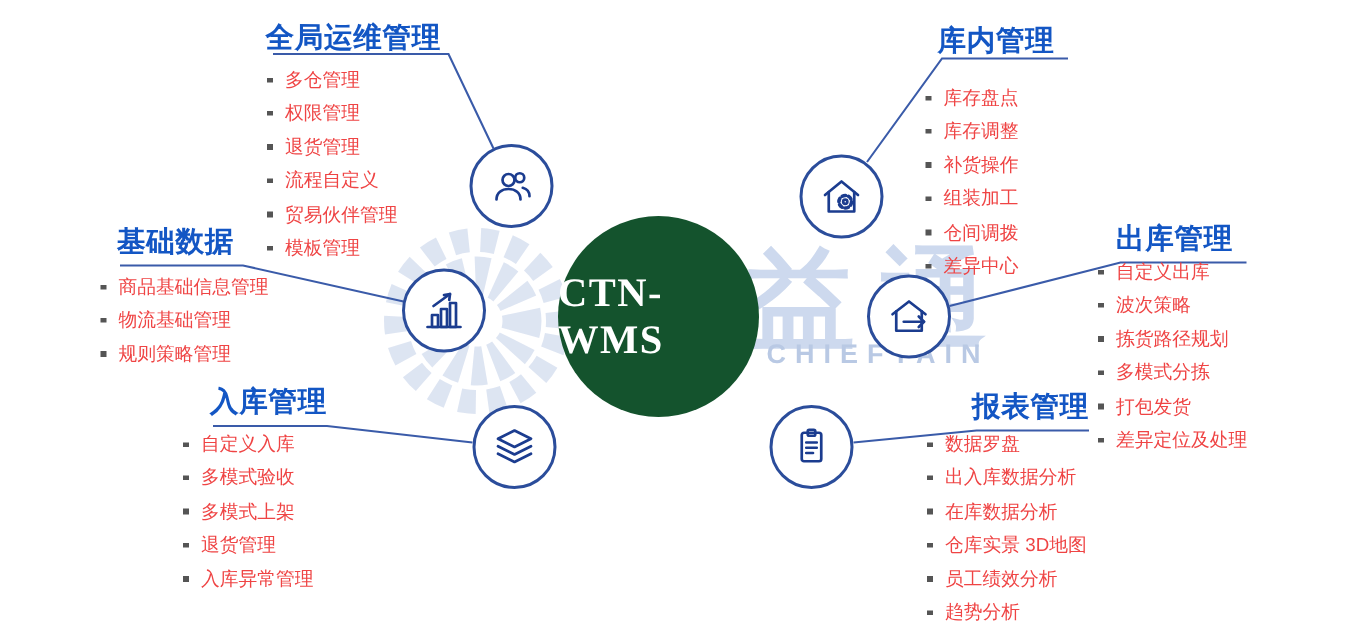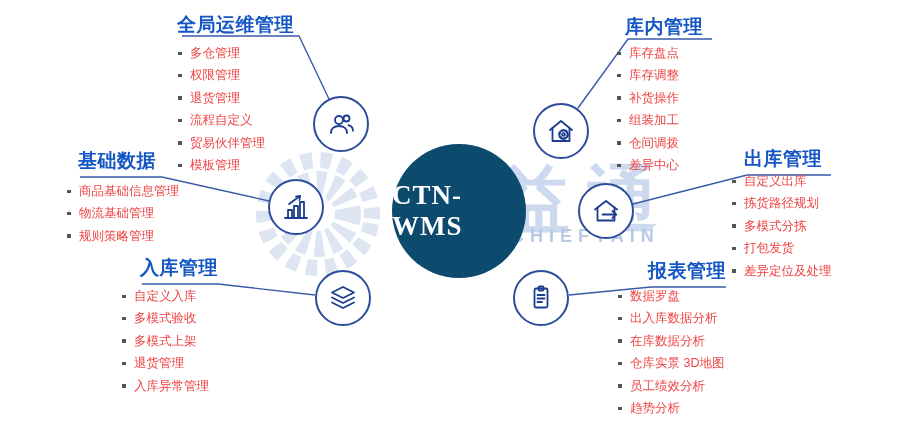--- a/index.html
+++ b/index.html
@@ -24,23 +24,23 @@
     font-size:18px; font-weight:bold; color:#b9c9e4;
     letter-spacing:6px; white-space:nowrap;
   }
 
   
   .connectors { position:absolute; inset:0; z-index:1; }
   .connectors polyline { fill:none; stroke:#3a5ba9; stroke-width:1.4; }
 
   
   .center-circle {
-    position:absolute; left:392px; top:144px;
+    position:absolute; left:372px; top:144px;
     width:134px; height:134px; border-radius:50%;
-    background:#0c4a6e;
+    background:#14532d;
     display:flex; align-items:center; justify-content:center;
     z-index:2;
   }
   .center-label {
     font-family:"Liberation Serif", serif;
     font-weight:bold; font-size:27px; color:#ffffff;
     letter-spacing:1px;
   }
 
   
@@ -76,21 +76,21 @@
     content:""; position:absolute; left:1px; top:9.5px;
     width:3.5px; height:3.5px; background:#555555;
   }
   #g-ops       .group-title { position:absolute; left:177px; top:12px; }
   #g-ops       .feature-list { position:absolute; left:177px; top:42px; }
   #g-base      .group-title { position:absolute; left:78px;  top:148px; }
   #g-base      .feature-list { position:absolute; left:66px;  top:180px; }
   #g-inbound   .group-title { position:absolute; left:140px; top:255px; }
   #g-inbound   .feature-list { position:absolute; left:121px; top:285px; }
   #g-warehouse .group-title { position:absolute; left:625px; top:14px;text-align:right; }
-  #g-warehouse .feature-list { position:absolute; left:616px; top:42px; }
+  #g-warehouse .feature-list { position:absolute; left:616px; top:54px; }
   #g-outbound  .group-title { position:absolute; left:744px; top:146px; }
   #g-outbound  .feature-list { position:absolute; left:731px; top:170px; }
   #g-report    .group-title { position:absolute; left:648px; top:258px; }
   #g-report    .feature-list { position:absolute; left:617px; top:285px; }
 </style>
 </head>
 <body>
 
 <div class="watermark">
   <svg class="wm-sunburst" width="144" height="144" viewBox="0 0 144 144">
@@ -200,20 +200,21 @@
       <li class="feature-item">补货操作</li>
       <li class="feature-item">组装加工</li>
       <li class="feature-item">仓间调拨</li>
       <li class="feature-item">差异中心</li>
     </ul>
 </div>
 <div class="group" id="g-outbound">
   <div class="group-title">出库管理</div>
   <ul class="feature-list">
       <li class="feature-item">自定义出库</li>
+      <li class="feature-item">波次策略</li>
       <li class="feature-item">拣货路径规划</li>
       <li class="feature-item">多模式分拣</li>
       <li class="feature-item">打包发货</li>
       <li class="feature-item">差异定位及处理</li>
     </ul>
 </div>
 <div class="group" id="g-report">
   <div class="group-title">报表管理</div>
   <ul class="feature-list">
       <li class="feature-item">数据罗盘</li>

